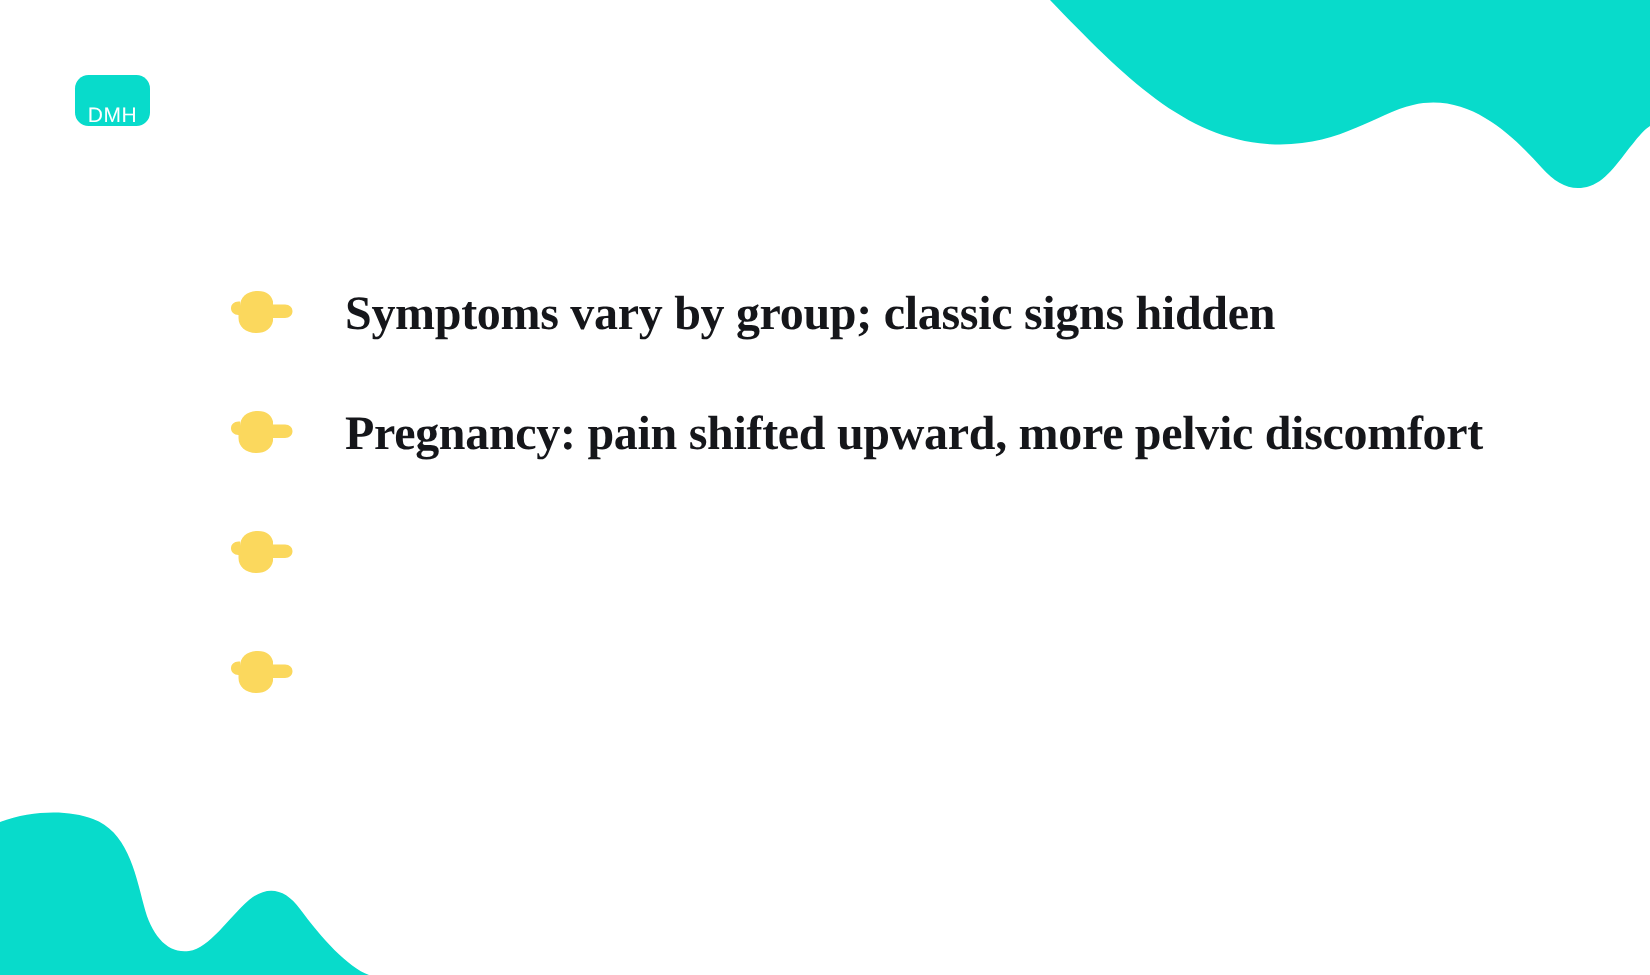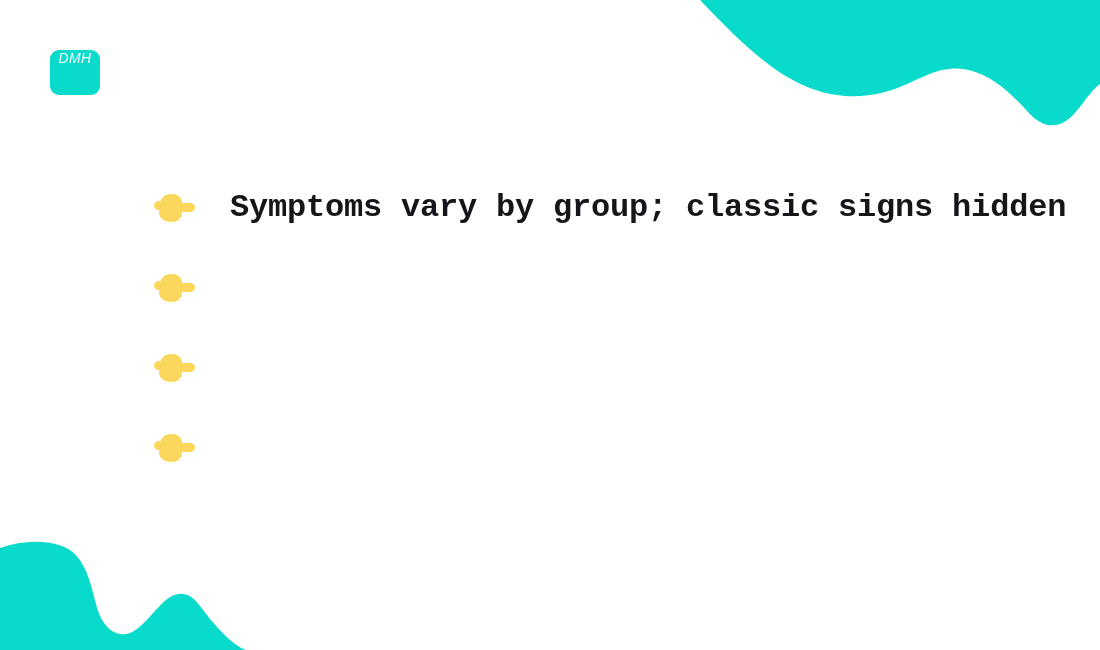--- a/index.html
+++ b/index.html
@@ -36,26 +36,25 @@
     height: 130px;
     pointer-events: none;
   }
 
   
   .logo {
     position: absolute;
     left: 50px;
     top: 50px;
     width: 50px;
-    height: 45px;
+    height: 34px;
     border-radius: 9px;
     display: flex;
-    align-items: flex-start;
+    align-items: flex-end;
     justify-content: center;
-    font-style: italic;
   }
   .logo-text {
     color: #ffffff;
     font-size: 14px;
     font-weight: 400;
     letter-spacing: 0.4px;
     font-family: "Liberation Sans", sans-serif;
   }
 
   
@@ -75,21 +74,21 @@
     flex: 0 0 auto;
     width: 80px;
     display: flex;
     align-items: center;
   }
   .bullet-marker svg {
     display: block;
   }
   .bullet-text {
     flex: 0 0 auto;
-    font-family: Liberation Mono, monospace;
+    font-family: Liberation Serif, serif;
     font-size: 32px;
     font-weight: bold;
     color: #15161a;
     letter-spacing: -0.2px;
     line-height: 1;
     white-space: nowrap;
   }
 </style>
 </head>
 <body>
@@ -128,20 +127,21 @@
 
     <div class="bullet-row">
       <span class="bullet-marker">
         <svg width="46" height="34" viewBox="0 0 46 34" aria-hidden="true">
           <path d="M10,13 C10,7 15,3 22,3 C28,3 31,6 32,10 L32,12 L40,12
                    C43,12 45,14 45,16.5 C45,19 43,21 40,21 L32,21 L32,23
                    C31,28 27,31 21,31 C14,31 9,27 9,21 L9,19
                    C6,19 4,17 4,14.5 C4,12 6,10 9,10 L10,10 Z" fill="#fbd85d"></path>
         </svg>
       </span>
+      <span class="bullet-text">Pregnancy: pain shifted upward, more pelvic discomfort</span>
     </div>
 
     <div class="bullet-row">
       <span class="bullet-marker">
         <svg width="46" height="34" viewBox="0 0 46 34" aria-hidden="true">
           <path d="M10,13 C10,7 15,3 22,3 C28,3 31,6 32,10 L32,12 L40,12
                    C43,12 45,14 45,16.5 C45,19 43,21 40,21 L32,21 L32,23
                    C31,28 27,31 21,31 C14,31 9,27 9,21 L9,19
                    C6,19 4,17 4,14.5 C4,12 6,10 9,10 L10,10 Z" fill="#fbd85d"></path>
         </svg>

